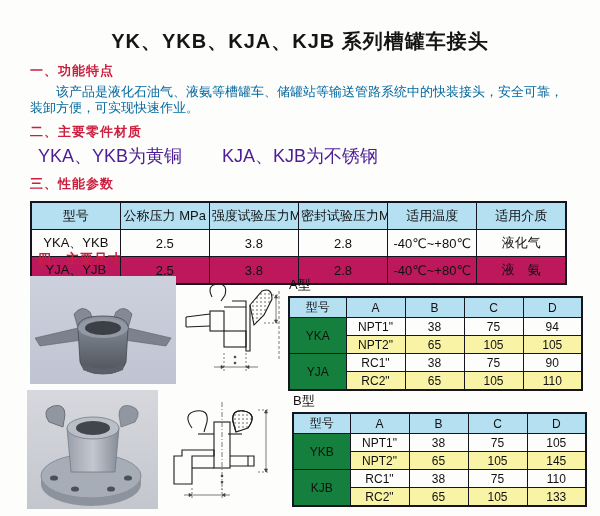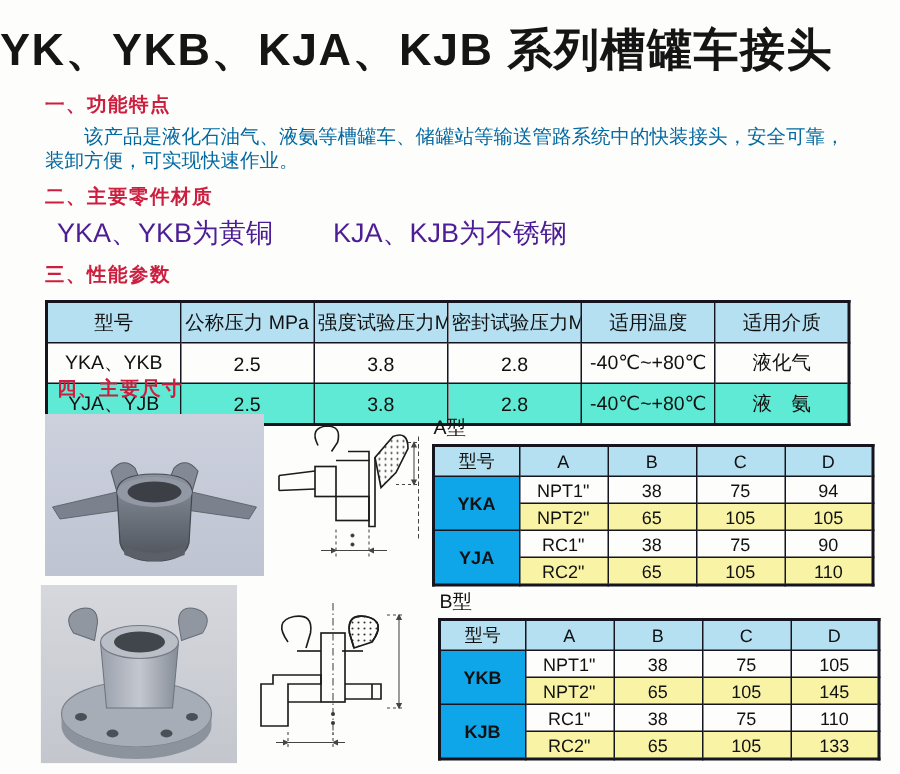--- a/index.html
+++ b/index.html
@@ -5,25 +5,25 @@
   html,body{margin:0;padding:0;}
   body{
     width:600px;height:516px;
     background:#fdfdfb;
     font-family:"Liberation Sans","DejaVu Sans",sans-serif;
     color:#111;
     position:relative;
     overflow:hidden;
   }
   .page-title{
-    text-align:left;
-    font-size:30px;
+    text-align:center;
+    font-size:20px;
     font-weight:bold;
     letter-spacing:1px;
-    padding-top:13px;
+    padding-top:28px;
     color:#151515;
   }
   .content{margin:0 30px;}
   .sec-heading{
     color:#cc1f3f;
     font-weight:bold;
     font-size:13px;
     margin:7px 0 0 0;
     letter-spacing:1px;
   }
@@ -52,21 +52,21 @@
     border:1.5px solid #15151f;
     text-align:center;
     font-size:13px;
     height:26px;
     padding:0 2px;
     font-weight:normal;
     overflow:hidden;
     white-space:nowrap;
   }
   .perf-table th{background:#b5e0f2;}
-  .perf-table tr.striped td{background:#5eead4;}
+  .perf-table tr.striped td{background:#be185d;}
   
   .dims-area{position:absolute;left:0;top:248px;width:600px;height:268px;}
   .dims-heading{position:absolute;left:38px;top:2px;margin:0;}
   .photo{position:absolute;overflow:hidden;}
   .photo-a{left:30px;top:28px;width:146px;height:108px;}
   .photo-b{left:27px;top:142px;width:131px;height:119px;}
   .drawing{position:absolute;}
   .drawing-a{left:184px;top:33px;}
   .drawing-b{left:162px;top:150px;}
   .dim-block{position:absolute;width:296px;}
@@ -83,21 +83,21 @@
     text-align:center;
     font-size:12px;
     height:17px;
     padding:0 1px;
     font-weight:normal;
     white-space:nowrap;
   }
   .dim-table th{background:#b5e0f2;height:19px;}
   .dim-table col.c-model{width:57px;}
   .dim-table tr.striped td{background:#f9f3a6;}
-  .dim-table td.model{background:#0ea5e9;font-weight:bold;}
+  .dim-table td.model{background:#15803d;}
 </style>
 </head>
 <body>
 
 <div class="page-title">YK、YKB、KJA、KJB 系列槽罐车接头</div>
 
 <div class="content">
   <div class="sec-heading">一、功能特点</div>
   <p class="feature-text">该产品是液化石油气、液氨等槽罐车、储罐站等输送管路系统中的快装接头，安全可靠，装卸方便，可实现快速作业。</p>
 

